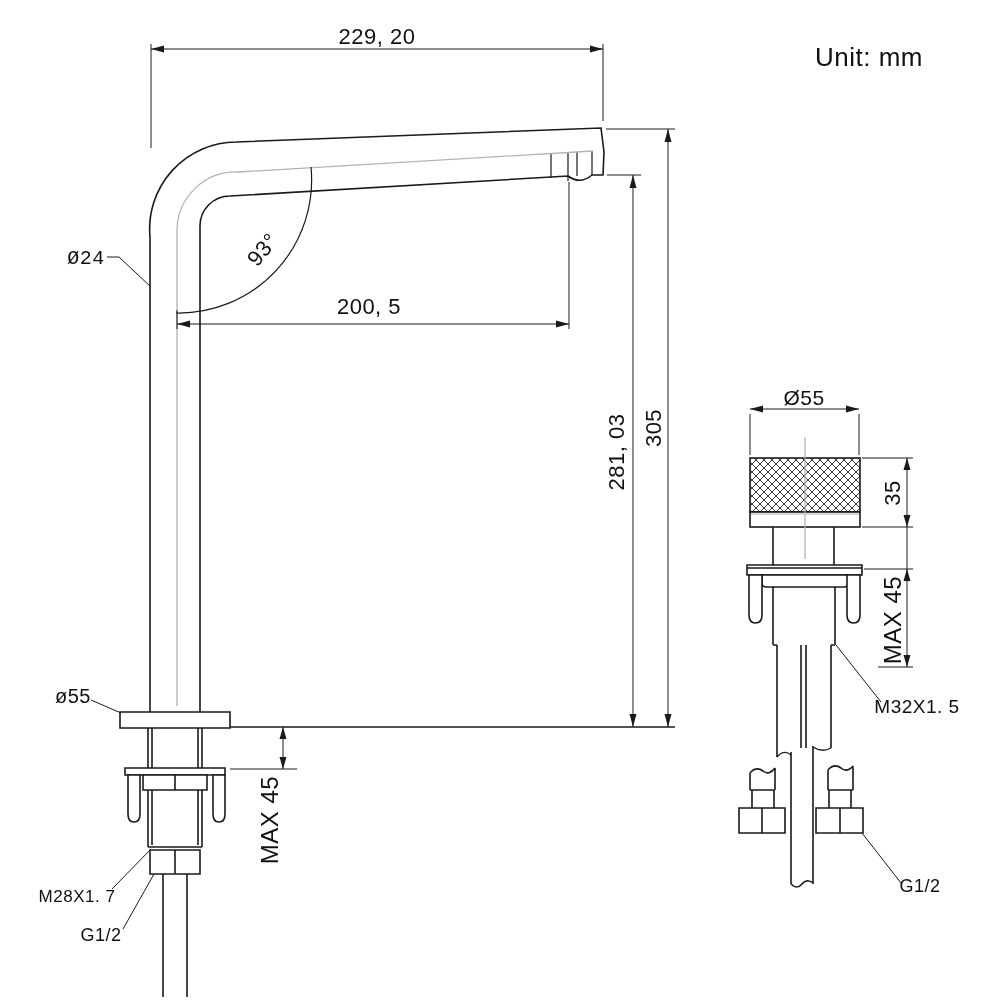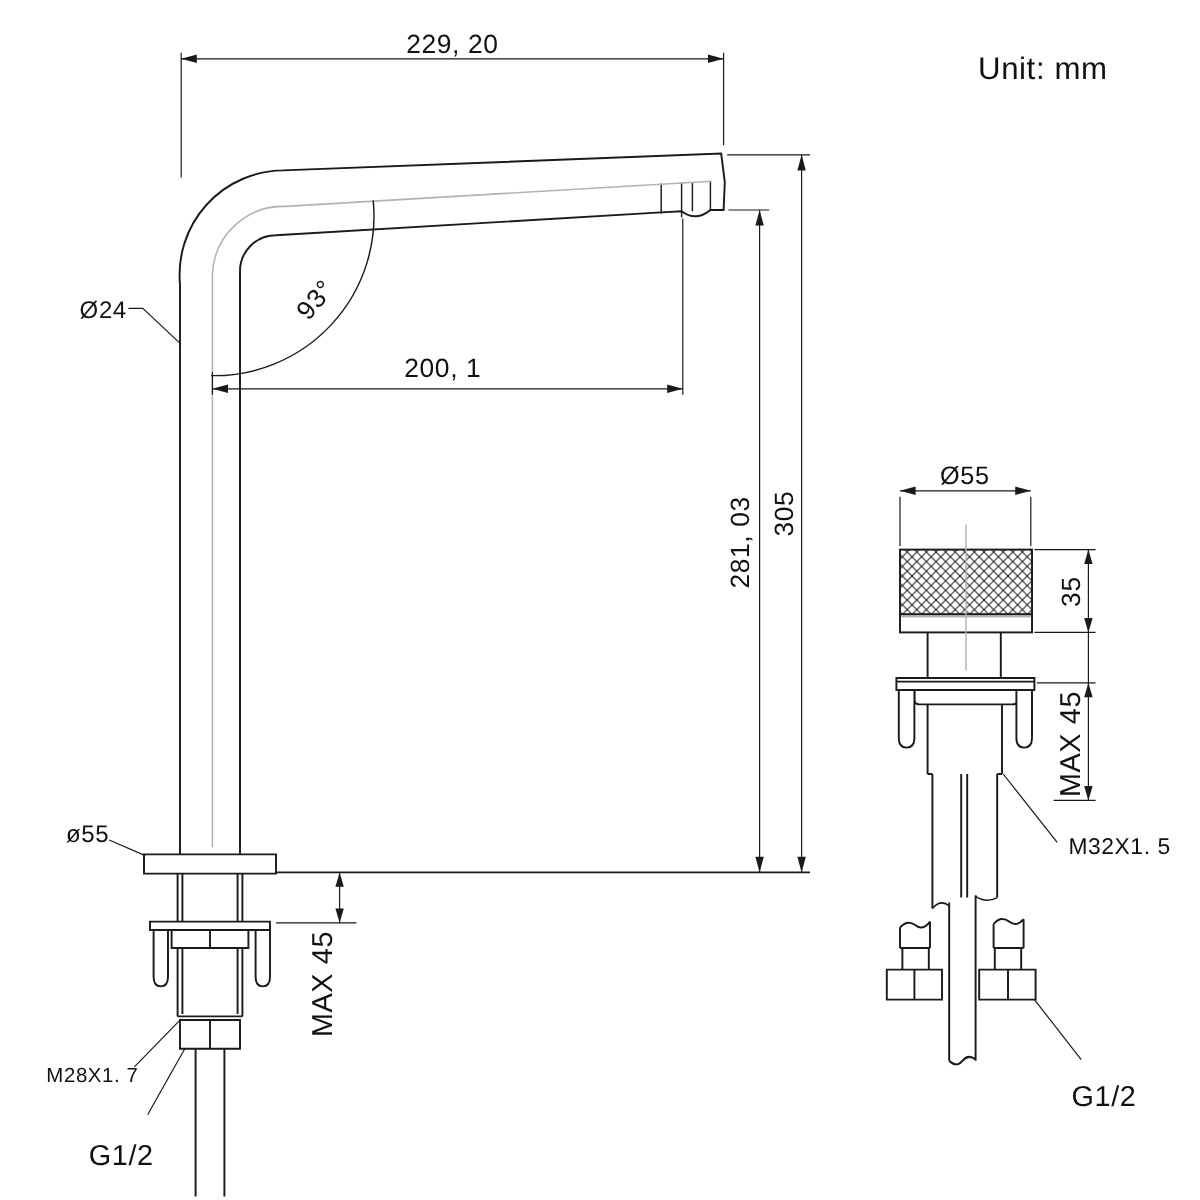--- a/index.html
+++ b/index.html
@@ -20,21 +20,21 @@
     letter-spacing:.5px;
   }
   .rot90{transform:translate(-50%,-50%) rotate(-90deg);}
   .rot50{transform:translate(-50%,-50%) rotate(-50deg);}
   .f26{font-size:26px;}
   .f24{font-size:24px;}
   .f22{font-size:22px;}
   .f21{font-size:21px;}
   .f20{font-size:20px;}
   .f19{font-size:19px;}
-  .f18{font-size:24px;margin-top:29px;}
+  .f18{font-size:18px;}
   .f17{font-size:17px;}
 </style>
 </head>
 <body>
 
 <div id="canvas">
 
   <svg id="drawing" width="1000" height="1000" viewBox="0 0 1000 1000">
     <defs>
       <pattern id="knurl" width="8" height="8" patternUnits="userSpaceOnUse">
@@ -178,41 +178,41 @@
       <polygon points="907,527 903.5,515 910.5,515"></polygon>
       <polygon points="907,569 903.5,581 910.5,581"></polygon>
       <polygon points="907,667 903.5,655 910.5,655"></polygon>
     </g>
   </svg>
 
   <div class="lbl f26" style="left:869px;top:57px;font-weight:500;">Unit: mm</div>
 
   <div class="lbl f22" style="left:377px;top:37px;">229, 20</div>
 
-  <div class="lbl f22" style="left:369px;top:307px;">200, 1</div>
+  <div class="lbl f22" style="left:369px;top:307px;">200, 5</div>
 
   <div class="lbl f22 rot50" style="left:263px;top:250px;">93°</div>
 
-  <div class="lbl f20" style="left:86px;top:259px;">Ø24</div>
+  <div class="lbl f20" style="left:86px;top:259px;font-family:Liberation Mono, monospace;">Ø24</div>
 
   <div class="lbl f22 rot90" style="left:617px;top:452px;">281, 03</div>
 
   <div class="lbl f22 rot90" style="left:654px;top:428px;">305</div>
 
   <div class="lbl f20" style="left:73px;top:696px;">ø55</div>
 
   <div class="lbl f24 rot90" style="left:270px;top:820px;">MAX 45</div>
 
   <div class="lbl f17" style="left:77px;top:896px;">M28X1. 7</div>
 
   <div class="lbl f18" style="left:101px;top:935px;">G1/2</div>
 
   <div class="lbl f21" style="left:804px;top:397px;">Ø55</div>
 
   <div class="lbl f22 rot90" style="left:893px;top:493px;">35</div>
 
   <div class="lbl f24 rot90" style="left:893px;top:620px;">MAX 45</div>
 
-  <div class="lbl f19" style="left:917px;top:706px;margin-left:16px;">M32X1. 5</div>
+  <div class="lbl f19" style="left:917px;top:706px;">M32X1. 5</div>
 
   <div class="lbl f18" style="left:920px;top:886px;">G1/2</div>
 
 </div>
 
 </body></html>

